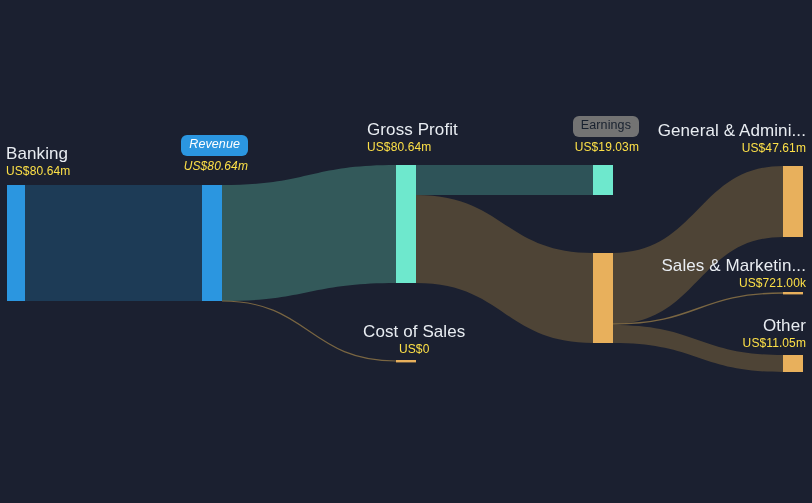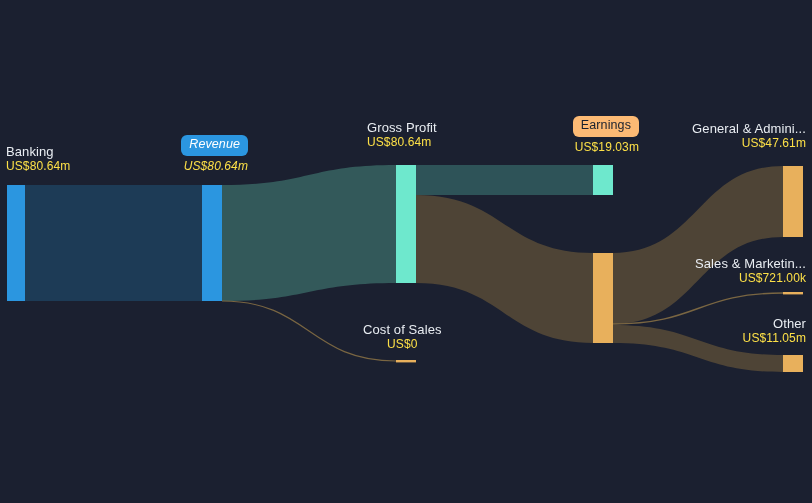--- a/index.html
+++ b/index.html
@@ -27,41 +27,41 @@
     height: 503px;
     display: block;
   }
   .lbl {
     position: absolute;
     white-space: nowrap;
     line-height: 1.18;
     pointer-events: none;
   }
   .lbl-name {
-    font-size: 13px;
+    font-size: 17px;
     color: #e9edf2;
     letter-spacing: 0.1px;
   }
   .lbl-val {
     font-size: 12px;
     color: #fde047;
     letter-spacing: 0.1px;
   }
   .lbl.right-al { text-align: right; }
   .lbl.left-al  { text-align: left; }
   .badge {
     display: inline-block;
     padding: 3px 8px 4px 8px;
     border-radius: 6px;
     font-size: 12.5px;
     letter-spacing: 0.1px;
     line-height: 1.1;
   }
   .badge-revenue  { background: #2b96e0; color: #ffffff; }
-  .badge-earnings { background: #fdba74; color: #17202e; }
+  .badge-earnings { background: #737373; color: #17202e; }
   .badge-expenses { background: #87714c; color: #f2ede4; }
 </style>
 </head>
 <body>
 
 <div id="chart-root">
 
   <svg class="sankey" viewBox="0 0 812 503">
 
     <path d="M 25,185 L 202,185 L 202,301 L 25,301 Z" fill="#1d3b56"></path>

